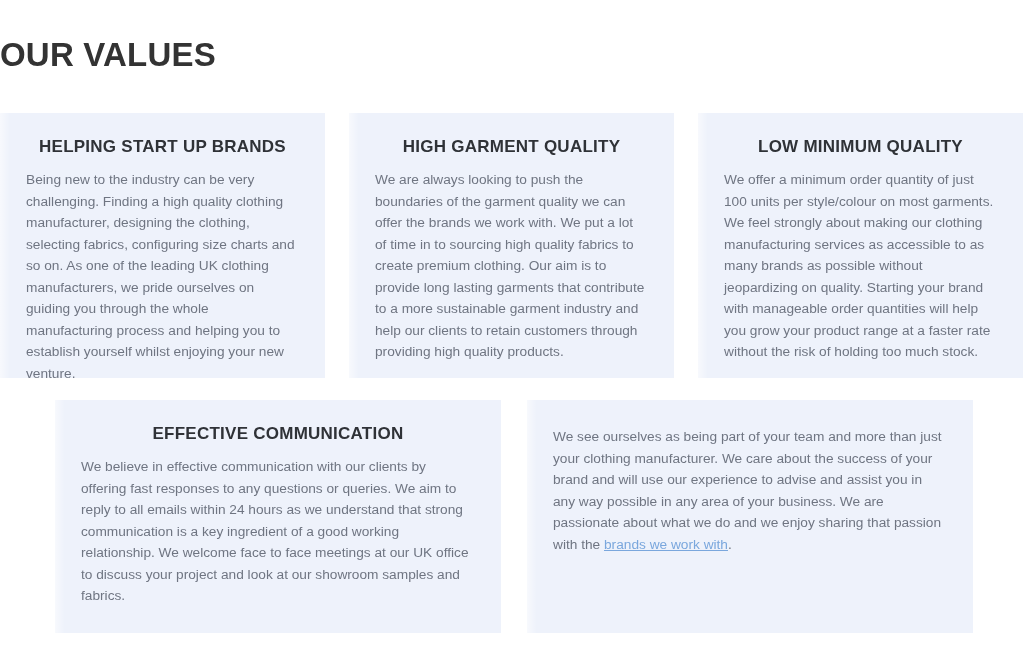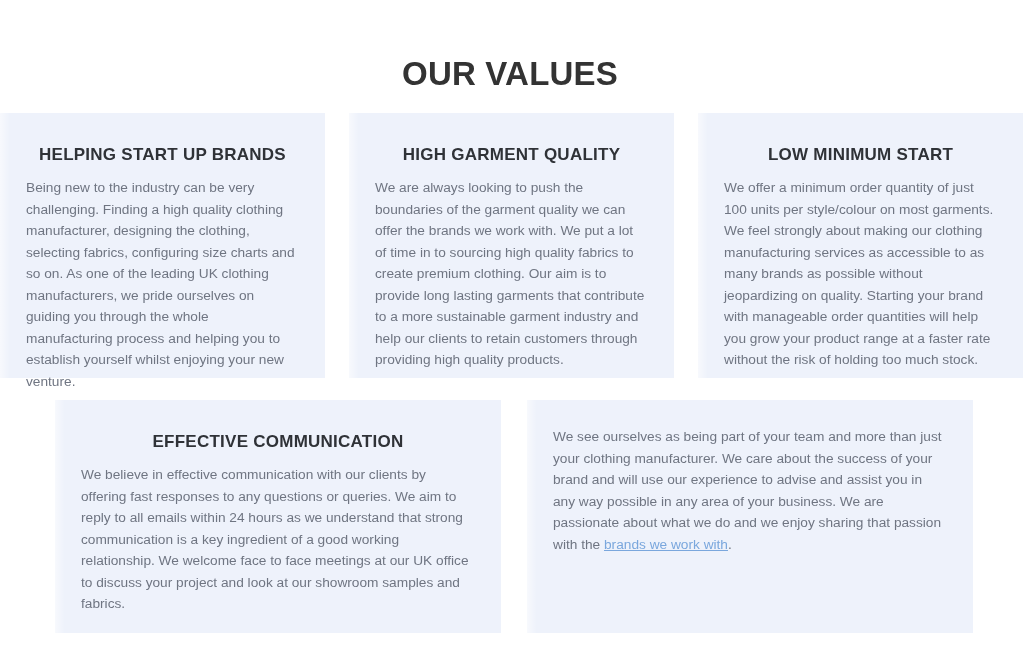--- a/index.html
+++ b/index.html
@@ -18,24 +18,23 @@
   .page {
     position: relative;
     width: 1024px;
     height: 671px;
     background: #ffffff;
   }
 
   
   .section-title {
     position: absolute;
-    top: 29px;
+    top: 10px;
     left: 0;
     width: 1020px;
-    text-align: center;
     font-size: 33px;
     line-height: 46px;
     font-weight: bold;
     letter-spacing: 0.2px;
     color: #333333;
   }
 
   
   .cards-row {
     position: absolute;
@@ -89,21 +88,21 @@
     position: absolute;
     left: 0;
     top: 0;
     bottom: 0;
     width: 10px;
     background: linear-gradient(to right, rgba(255,255,255,0.55), rgba(255,255,255,0));
     pointer-events: none;
   }
 
   .card-title {
-    margin: 8px 0 10px 0;
+    margin: 0 0 10px 0;
     text-align: center;
     font-size: 17px;
     line-height: 24px;
     font-weight: bold;
     letter-spacing: 0.25px;
     color: #2f3237;
   }
 
   .card-body {
     margin: 4px;
@@ -144,21 +143,21 @@
     <div class="card-gap"></div>
 
     <div class="card">
       <h2 class="card-title">HIGH GARMENT QUALITY</h2>
       <p class="card-body">We are always looking to push the boundaries of the garment quality we can offer the brands we work with. We put a lot of time in to sourcing high quality fabrics to create premium clothing. Our aim is to provide long lasting garments that contribute to a more sustainable garment industry and help our clients to retain customers through providing high quality products.</p>
     </div>
 
     <div class="card-gap"></div>
 
     <div class="card">
-      <h2 class="card-title">LOW MINIMUM START</h2>
+      <h2 class="card-title">LOW MINIMUM QUALITY</h2>
       <p class="card-body">We offer a minimum order quantity of just 100 units per style/colour on most garments. We feel strongly about making our clothing manufacturing services as accessible to as many brands as possible without jeopardizing on quality. Starting your brand with manageable order quantities will help you grow your product range at a faster rate without the risk of holding too much stock.</p>
     </div>
 
   </div>
 
   <div class="cards-row row-bottom">
 
     <div class="card">
       <h2 class="card-title">EFFECTIVE COMMUNICATION</h2>
       <p class="card-body">We believe in effective communication with our clients by offering fast responses to any questions or queries. We aim to reply to all emails within 24 hours as we understand that strong communication is a key ingredient of a good working relationship. We welcome face to face meetings at our UK office to discuss your project and look at our showroom samples and fabrics.</p>

